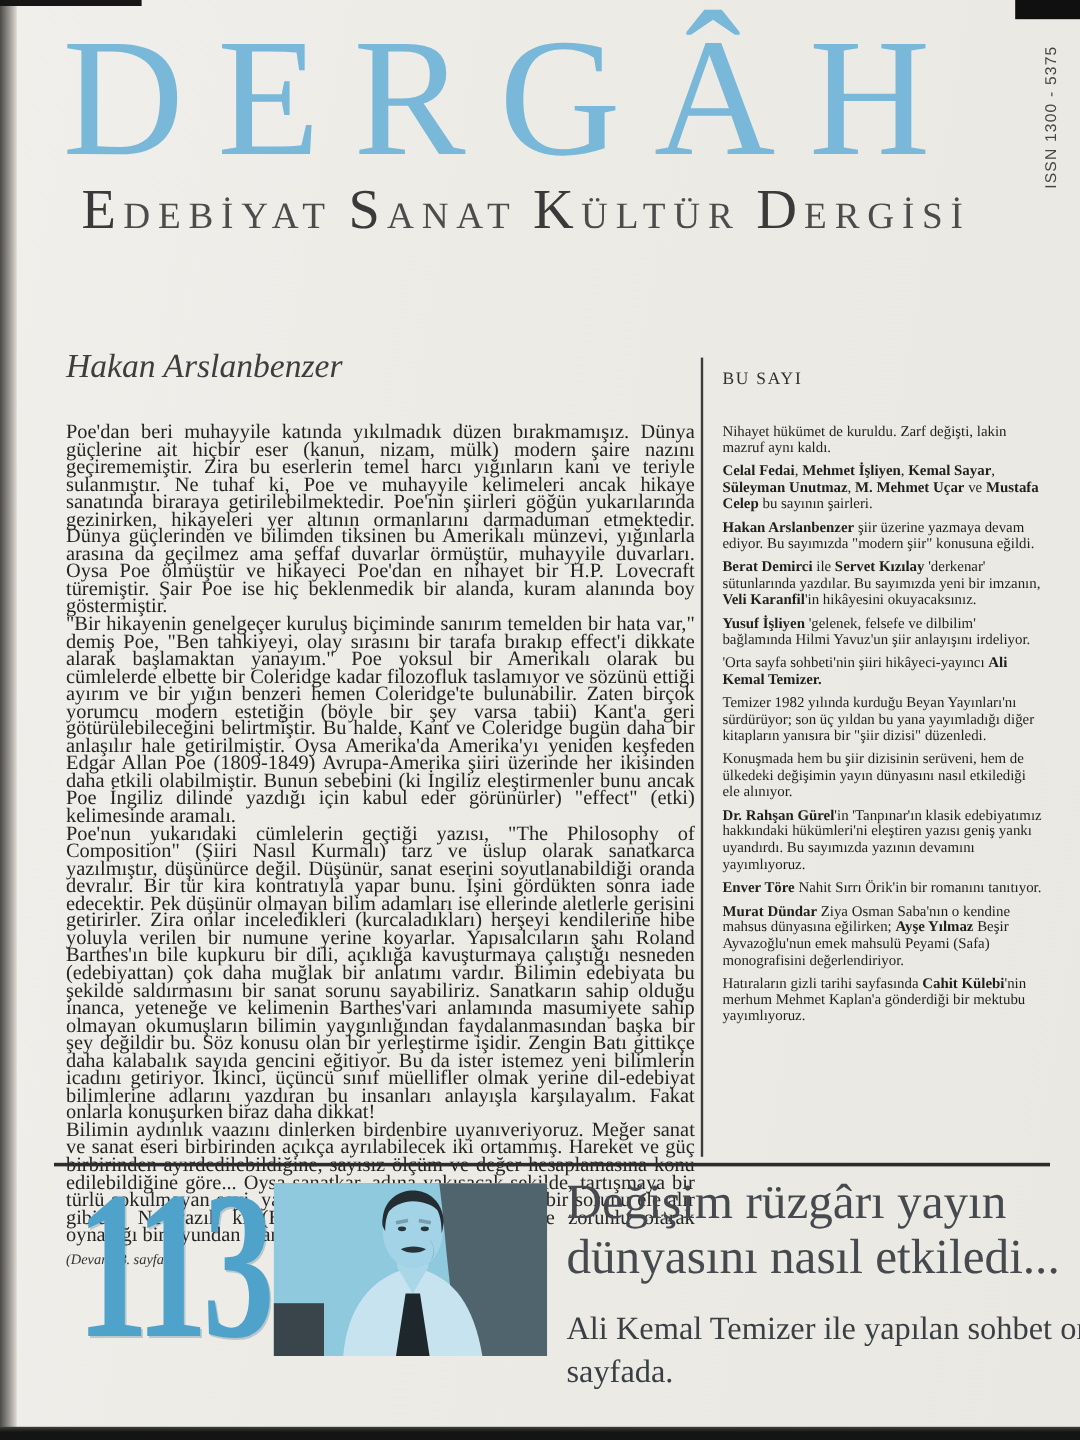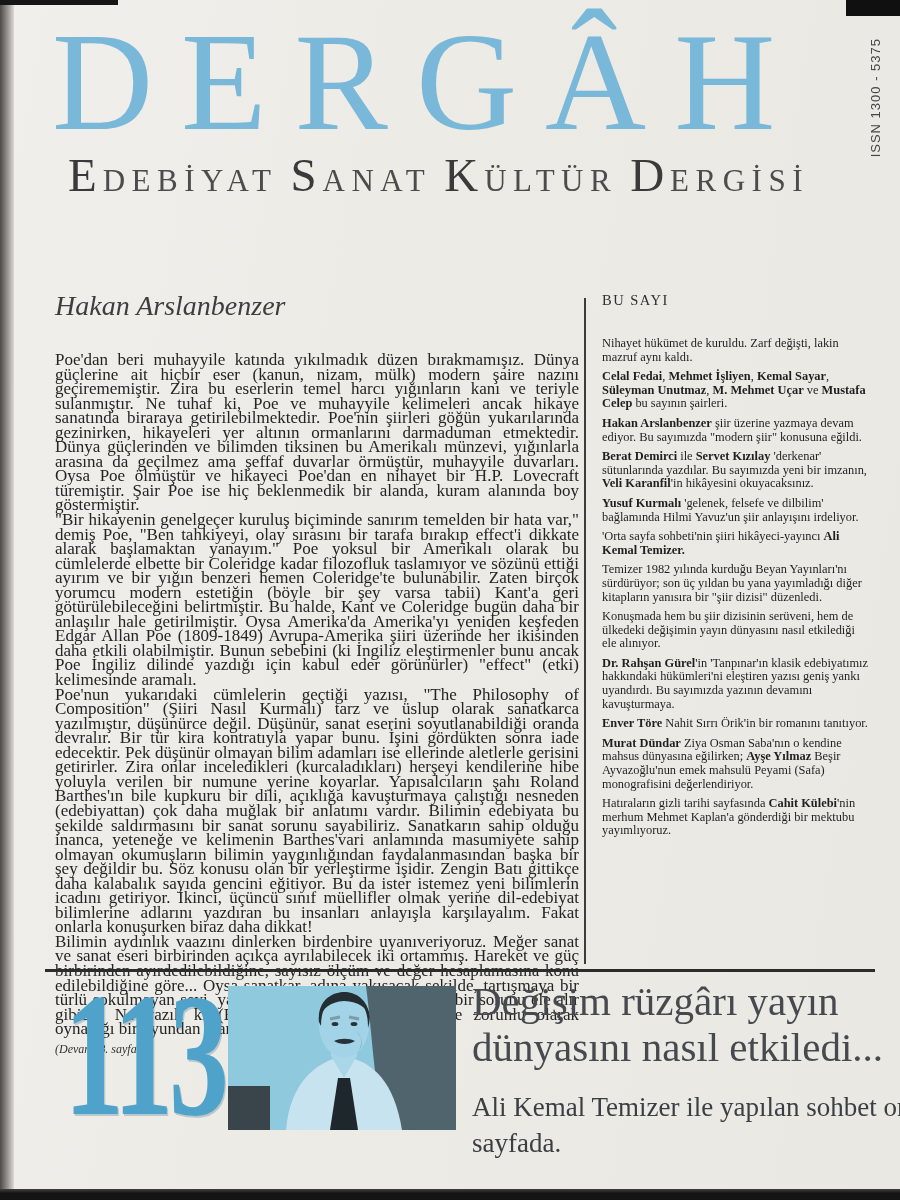--- a/index.html
+++ b/index.html
@@ -34,21 +34,21 @@
     letter-spacing:.4px;margin-top:26px;}
   .article-body{margin-top:31px;}
   .article-body p{margin:0;font-size:17px;line-height:14.55px;text-align:justify;color:#242424;}
   .continuation{margin-top:5px;font-style:italic;font-size:12px;color:#333;}
 
   
   .v-divider{position:absolute;left:584px;top:298px;width:2px;height:666px;background:#3c3c3c;}
 
   
   .sidebar{position:absolute;left:602px;top:292px;width:268px;}
-  .sidebar-heading{font-size:14.5px;letter-spacing:1.5px;color:#2f2f2f;margin:0 0 28px 0;font-weight:normal;}
+  .sidebar-heading{font-size:14.5px;letter-spacing:1.5px;color:#2f2f2f;margin:16px 0 28px 0;font-weight:normal;}
   .sidebar-items p{margin:0 0 6px 0;font-size:12.4px;line-height:13.6px;color:#1f1f1f;}
   .sidebar-items b{font-weight:bold;}
 
   
   .h-rule{position:absolute;left:45px;top:969px;width:830px;height:3px;background:#2c2c2c;}
   .issue-number{position:absolute;left:64px;top:974px;font-size:176px;line-height:.92;
     font-weight:bold;color:#4fa3cb;transform:scaleX(.68);transform-origin:left top;
     letter-spacing:-6px;text-shadow:2px 2px 0 rgba(34,90,120,.25);}
   .photo{position:absolute;left:228px;top:986px;width:228px;height:144px;box-shadow:0 0 0 1px #7ab4c9 inset;}
   .footer-headline{position:absolute;left:472px;top:978px;width:412px;
@@ -88,25 +88,25 @@
 
   <div class="v-divider"></div>
 
   <div class="sidebar">
     <h3 class="sidebar-heading">BU SAYI</h3>
     <div class="sidebar-items">
         <p><span>Nihayet hükümet de kuruldu. Zarf değişti, lakin mazruf aynı kaldı.</span></p>
         <p><b>Celal Fedai</b><span>, </span><b>Mehmet İşliyen</b><span>, </span><b>Kemal Sayar</b><span>, </span><b>Süleyman Unutmaz</b><span>, </span><b>M. Mehmet Uçar</b><span> ve </span><b>Mustafa Celep</b><span> bu sayının şairleri.</span></p>
         <p><b>Hakan Arslanbenzer</b><span> şiir üzerine yazmaya devam ediyor. Bu sayımızda "modern şiir" konusuna eğildi.</span></p>
         <p><b>Berat Demirci</b><span> ile </span><b>Servet Kızılay</b><span> 'derkenar' sütunlarında yazdılar. Bu sayımızda yeni bir imzanın, </span><b>Veli Karanfil</b><span>'in hikâyesini okuyacaksınız.</span></p>
-        <p><b>Yusuf Kurmalı</b><span> 'gelenek, felsefe ve dilbilim' bağlamında Hilmi Yavuz'un şiir anlayışını irdeliyor.</span></p>
+        <p><b>Yusuf İşliyen</b><span> 'gelenek, felsefe ve dilbilim' bağlamında Hilmi Yavuz'un şiir anlayışını irdeliyor.</span></p>
         <p><span>'Orta sayfa sohbeti'nin şiiri hikâyeci-yayıncı </span><b>Ali Kemal Temizer.</b></p>
         <p><span>Temizer 1982 yılında kurduğu Beyan Yayınları'nı sürdürüyor; son üç yıldan bu yana yayımladığı diğer kitapların yanısıra bir "şiir dizisi" düzenledi.</span></p>
         <p><span>Konuşmada hem bu şiir dizisinin serüveni, hem de ülkedeki değişimin yayın dünyasını nasıl etkilediği ele alınıyor.</span></p>
-        <p><b>Dr. Rahşan Gürel</b><span>'in 'Tanpınar'ın klasik edebiyatımız hakkındaki hükümleri'ni eleştiren yazısı geniş yankı uyandırdı. Bu sayımızda yazının devamını kavuşturmaya.</span></p>
+        <p><b>Dr. Rahşan Gürel</b><span>'in 'Tanpınar'ın klasik edebiyatımız hakkındaki hükümleri'ni eleştiren yazısı geniş yankı uyandırdı. Bu sayımızda yazının devamını yayımlıyoruz.</span></p>
         <p><b>Enver Töre</b><span> Nahit Sırrı Örik'in bir romanını tanıtıyor.</span></p>
         <p><b>Murat Dündar</b><span> Ziya Osman Saba'nın o kendine mahsus dünyasına eğilirken; </span><b>Ayşe Yılmaz</b><span> Beşir Ayvazoğlu'nun emek mahsulü Peyami (Safa) monografisini değerlendiriyor.</span></p>
         <p><span>Hatıraların gizli tarihi sayfasında </span><b>Cahit Külebi</b><span>'nin merhum Mehmet Kaplan'a gönderdiği bir mektubu yayımlıyoruz.</span></p>
       </div>
   </div>
 
   <div class="h-rule"></div>
   <div class="issue-number">113</div>
 
   <div class="photo">

